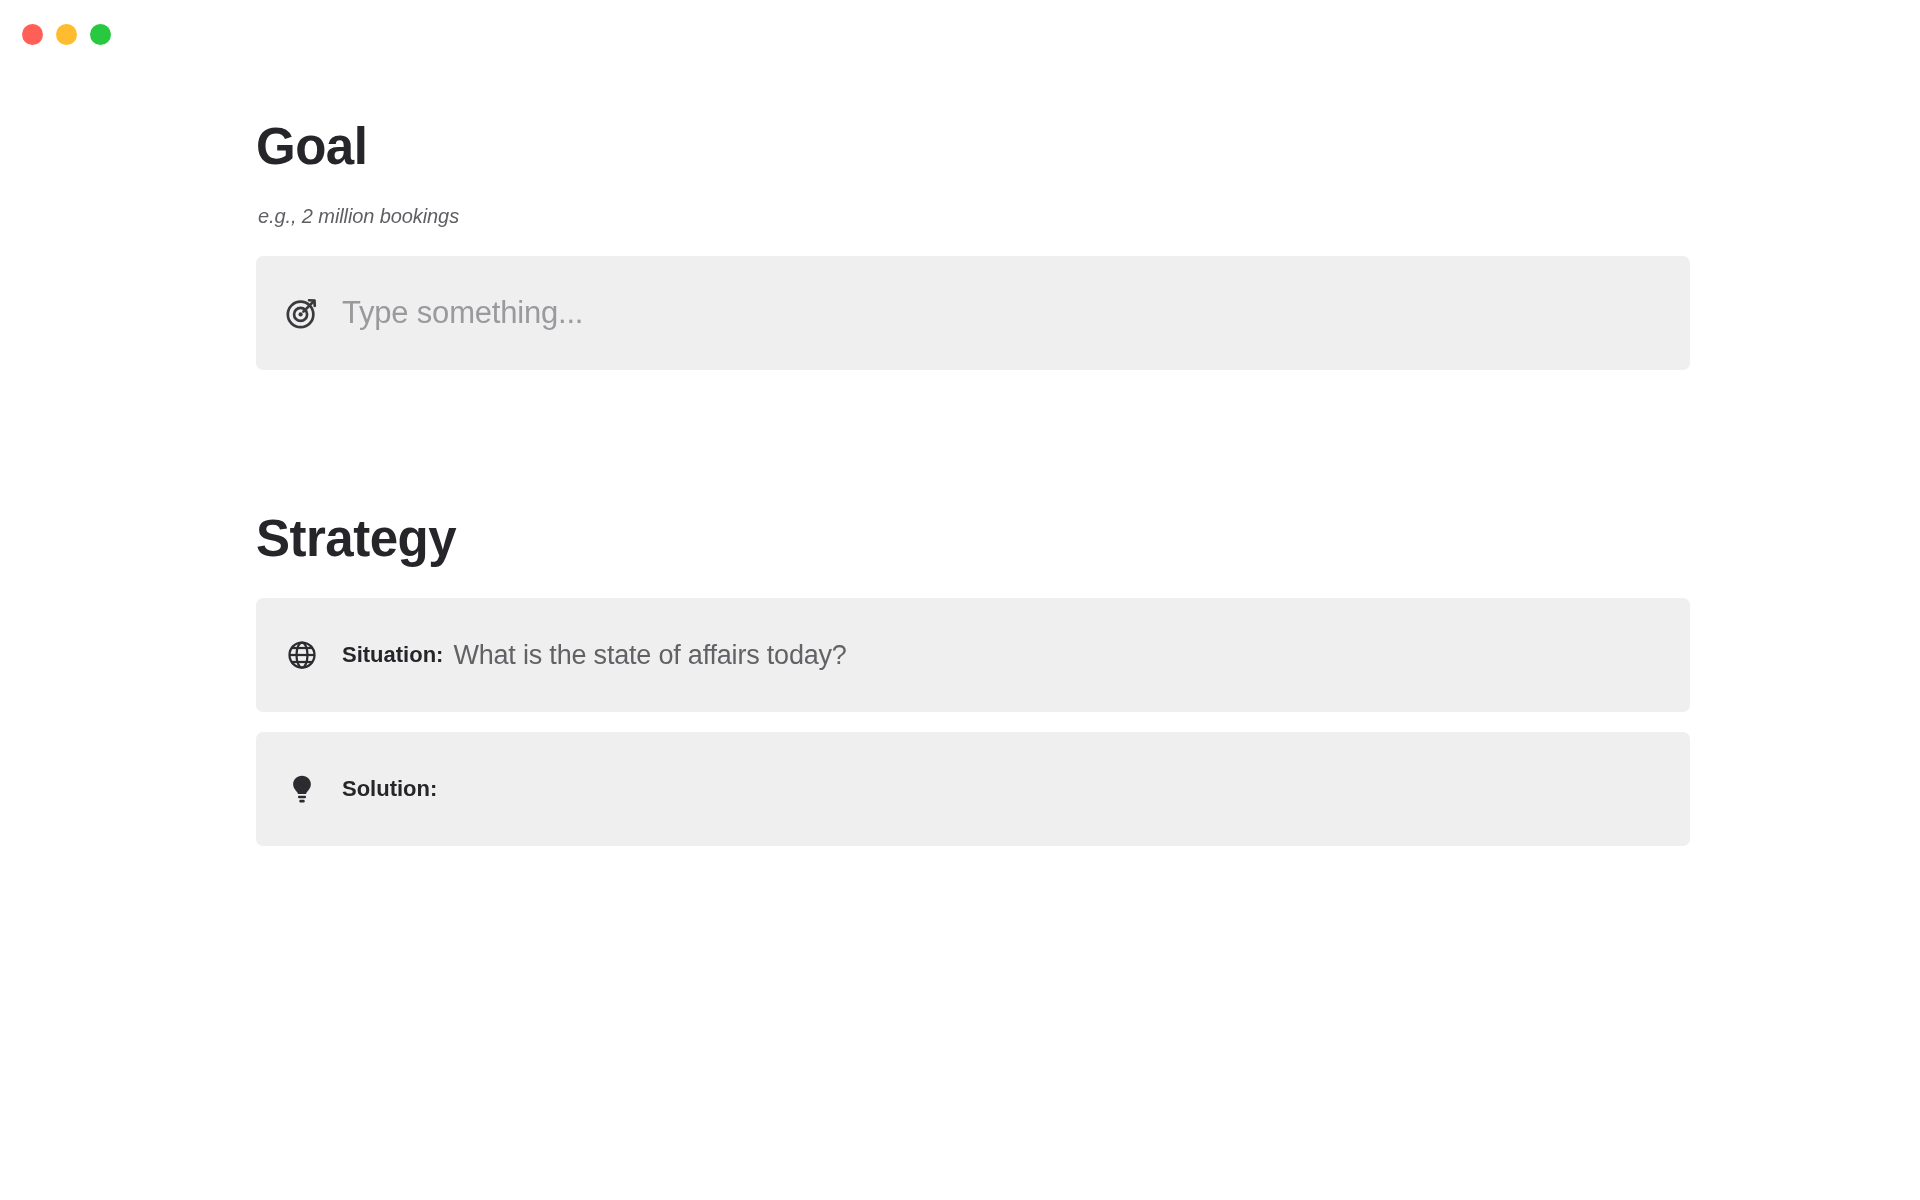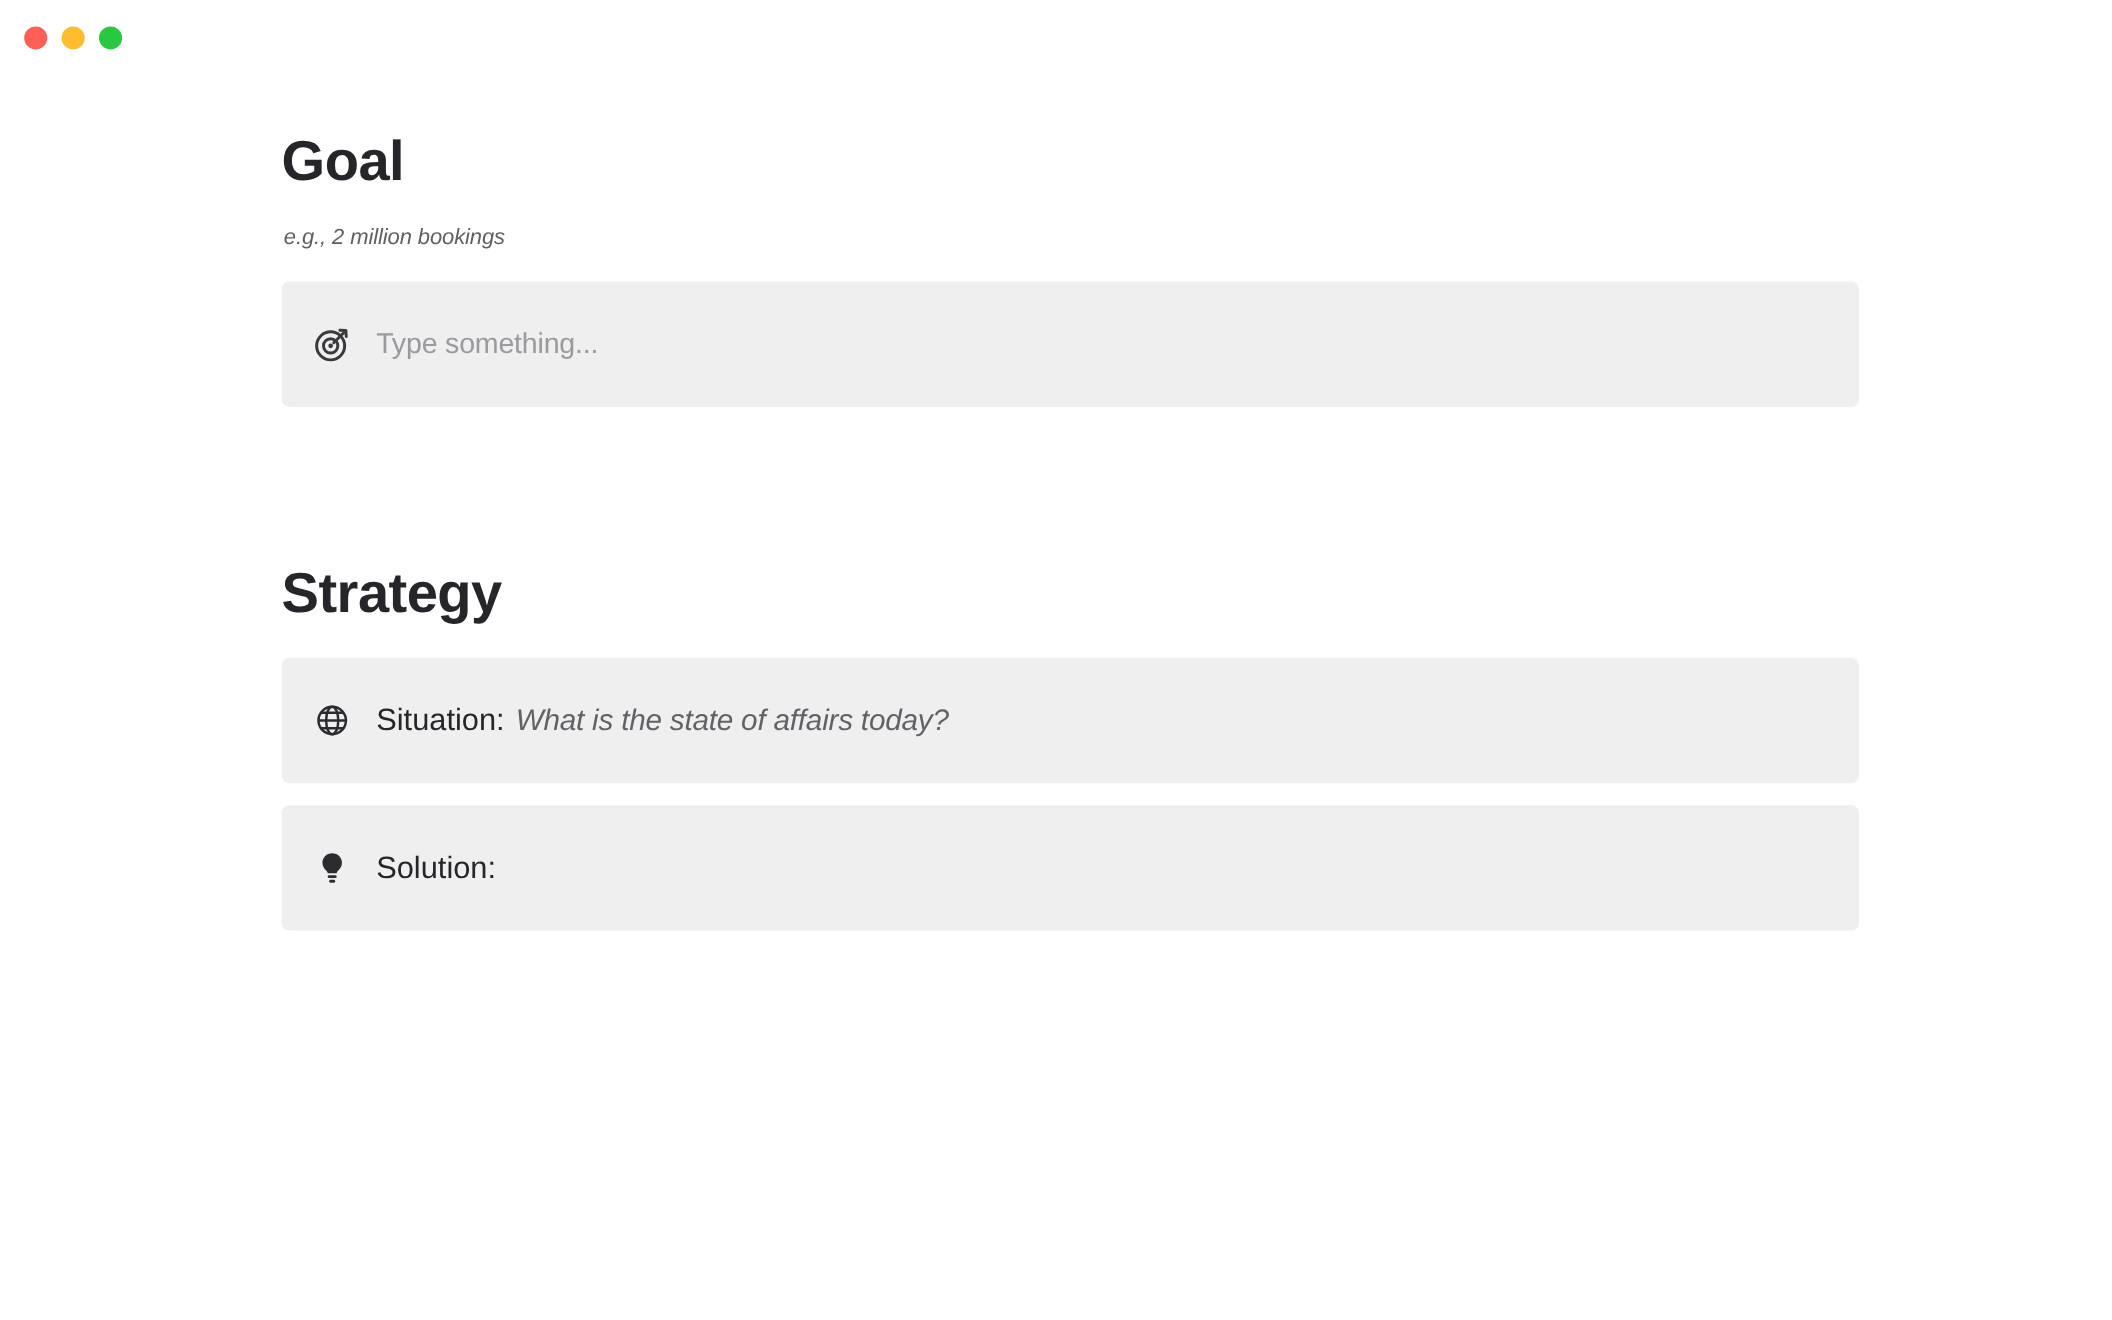--- a/index.html
+++ b/index.html
@@ -79,21 +79,21 @@
     width: 40px;
     height: 40px;
     flex: 0 0 40px;
     display: flex;
     align-items: center;
     justify-content: center;
     margin-right: 20px;
   }
 
   .field .placeholder {
-    font-size: 26px;
+    font-size: 31px;
     color: #9a9a9e;
     letter-spacing: -0.2px;
   }
 
   .gap { height: 140px; }
 
   .strategy-list { margin-top: 30px; }
 
   .row {
     background: #efefef;
@@ -112,31 +112,30 @@
     width: 40px;
     height: 40px;
     flex: 0 0 40px;
     display: flex;
     align-items: center;
     justify-content: center;
     margin-right: 20px;
   }
 
   .row .label {
-    font-size: 28px;
-    font-weight: normal;
+    font-size: 22px;
+    font-weight: bold;
     color: #26262a;
     margin-right: 10px;
     white-space: nowrap;
     text-align: center;
   }
 
   .row .prompt {
     font-size: 27px;
-    font-style: italic;
     color: #626266;
     letter-spacing: -0.2px;
   }
 
   svg { display: block; }
 </style>
 </head>
 <body>
 
 <div class="window">

